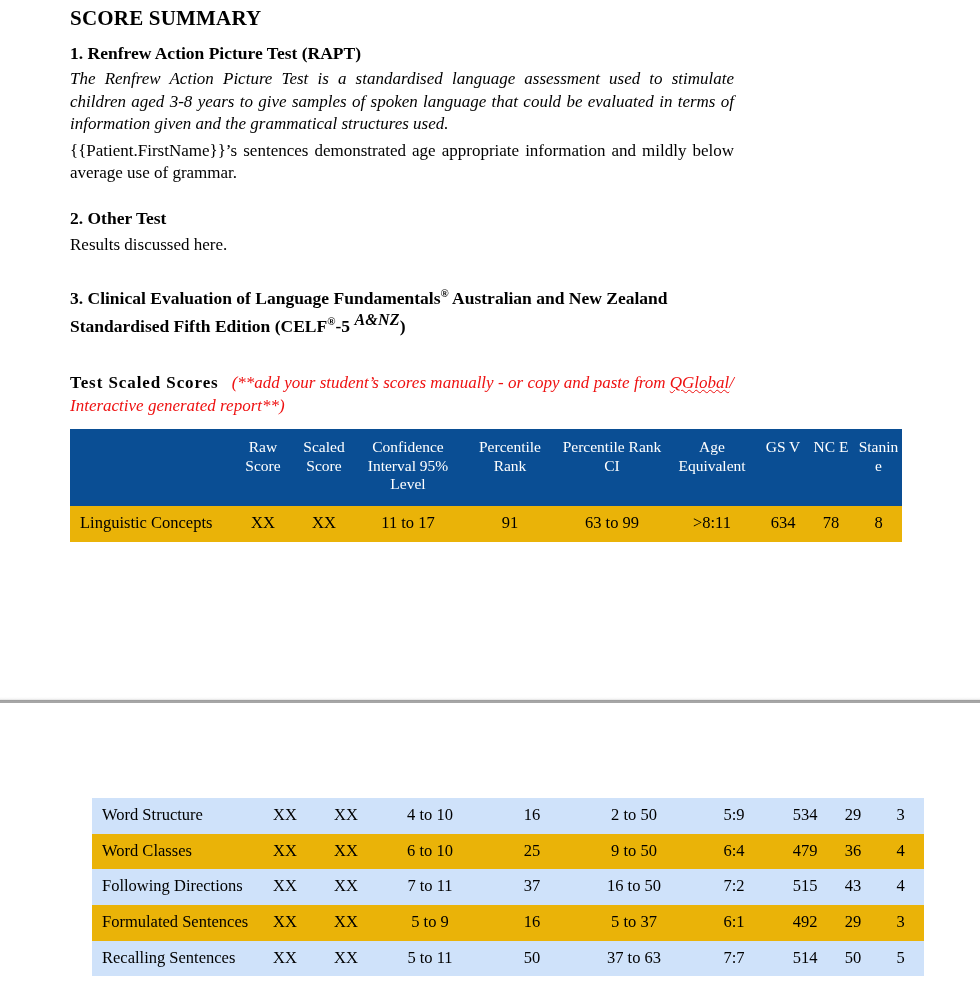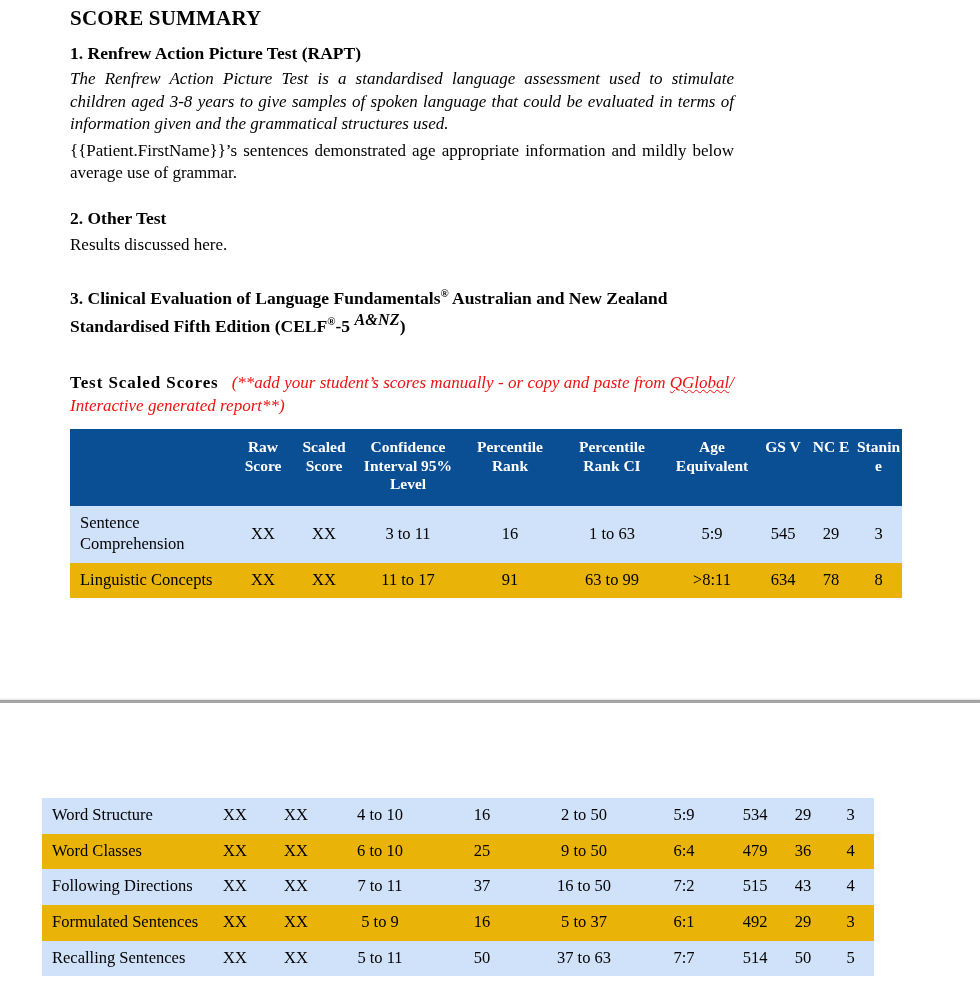--- a/index.html
+++ b/index.html
@@ -109,21 +109,21 @@
     margin-top: 12px;
   }
   table.scores th,
   table.scores td {
     padding: 0;
     vertical-align: middle;
   }
   table.scores thead th {
     background: #0a4e94;
     color: #ffffff;
-    font-weight: bold;
+    font-weight: normal;
     font-size: 15.5px;
     line-height: 1.18;
     text-align: center;
     padding: 9px 2px 13px 2px;
     vertical-align: top;
   }
   table.scores thead th.c-name {
     text-align: left;
     padding-left: 10px;
   }
@@ -168,21 +168,21 @@
     background: #a6a6a6;
   }
 
   .lower-block {
     position: absolute;
     left: 0;
     top: 700px;
     width: 980px;
   }
   .lower-inner {
-    padding-left: 42px;
+    padding-left: 92px;
     padding-top: 98px;
   }
   table.scores.continued { margin-top: 0; }
 </style>
 </head>
 <body>
 
 <div class="page">
   <div class="content">
 
@@ -220,32 +220,20 @@
           <th>Confidence Interval 95% Level</th>
           <th>Percentile Rank</th>
           <th>Percentile Rank CI</th>
           <th>Age Equivalent</th>
           <th>GS V</th>
           <th>NC E</th>
           <th>Stanin e</th>
         </tr>
       </thead>
       <tbody>
-        <tr class="shade">
-          <td class="c-name">Sentence Comprehension</td>
-          <td>XX</td>
-          <td>XX</td>
-          <td>3 to 11</td>
-          <td>16</td>
-          <td>1 to 63</td>
-          <td>5:9</td>
-          <td>545</td>
-          <td>29</td>
-          <td>3</td>
-        </tr>
         <tr class="plain">
           <td class="c-name">Linguistic Concepts</td>
           <td>XX</td>
           <td>XX</td>
           <td>11 to 17</td>
           <td>91</td>
           <td>63 to 99</td>
           <td>&gt;8:11</td>
           <td>634</td>
           <td>78</td>

